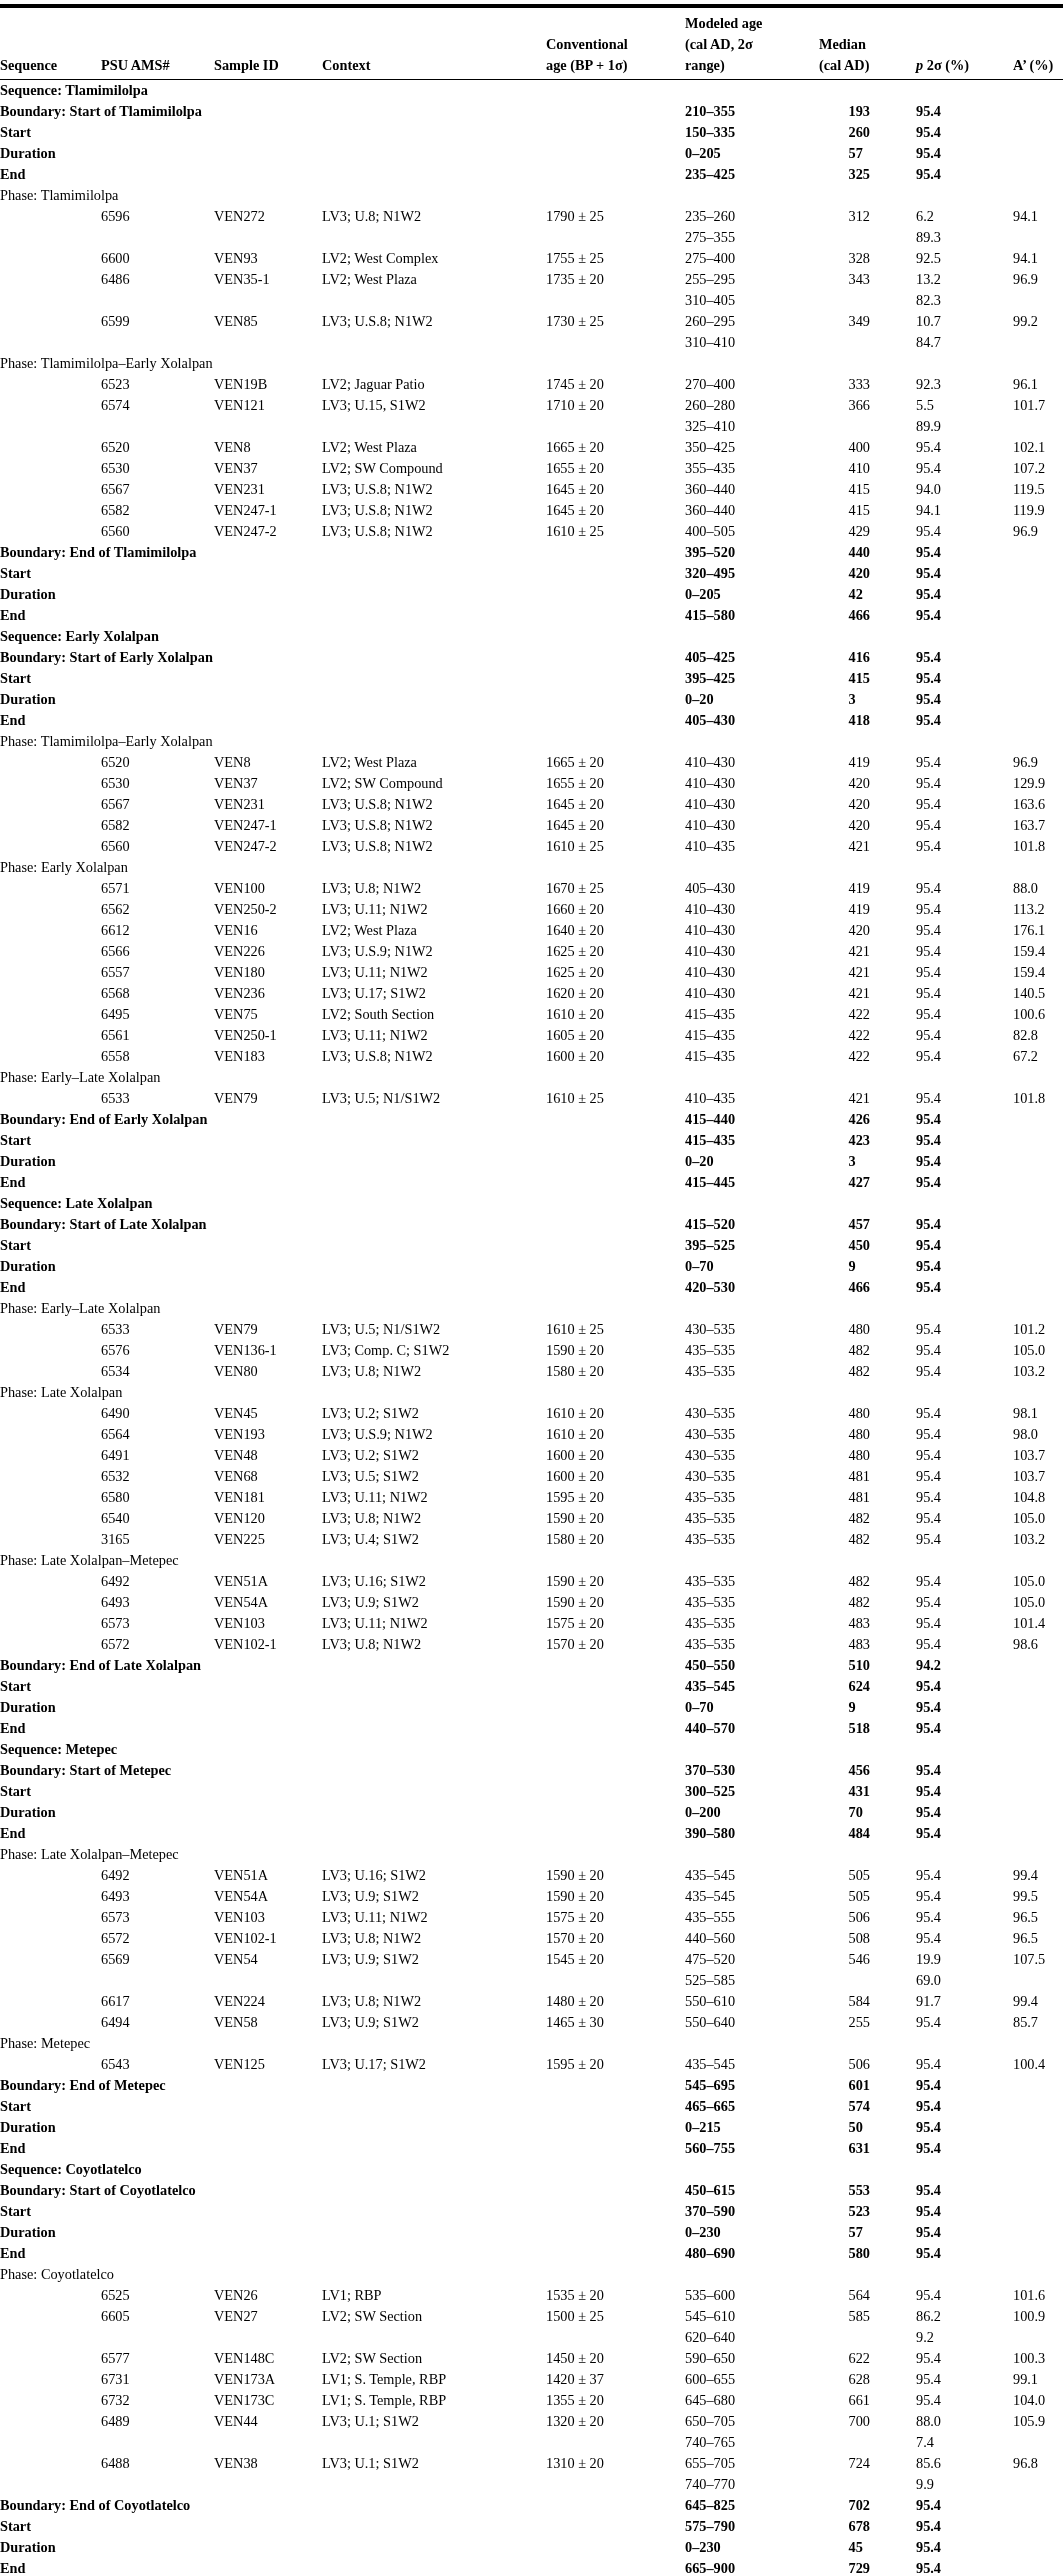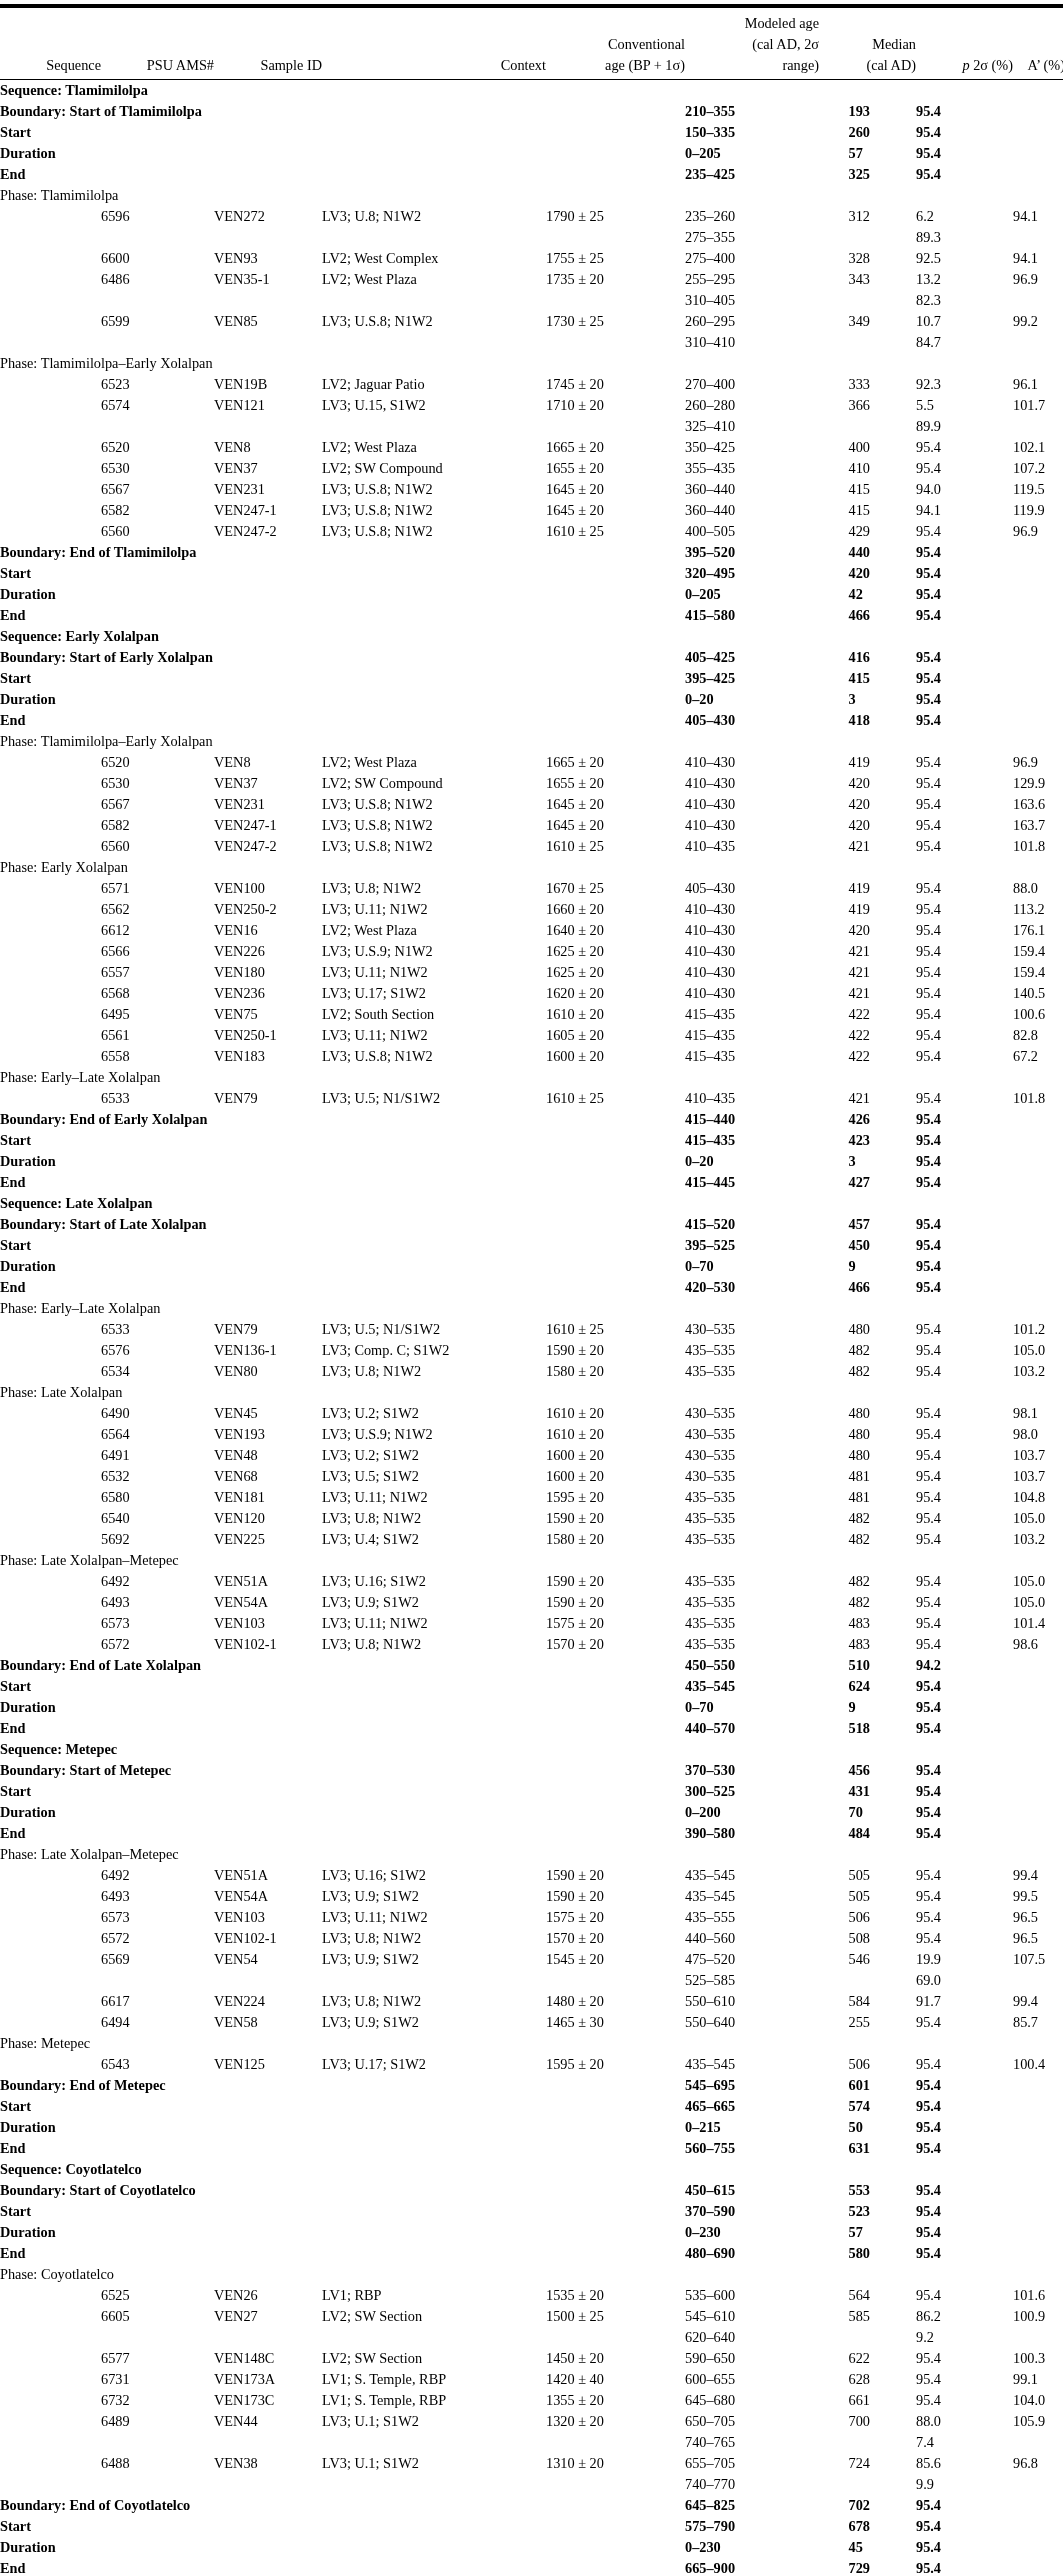--- a/index.html
+++ b/index.html
@@ -20,22 +20,22 @@
   }
   table.rc {
     width: 1063px;
     table-layout: fixed;
     border-collapse: collapse;
     border-top: 4.3px solid #000000;
     border-bottom: 1.7px solid #000000;
   }
   thead tr { border-bottom: 1.7px solid #000000; }
   th {
-    font-weight: normal;
-    text-align: right;
+    font-weight: bold;
+    text-align: left;
     vertical-align: bottom;
     white-space: pre-line;
     height: 66px;
     line-height: 21px;
     padding: 1.7px 0 3.5px 0;
     overflow: visible;
   }
   th i { font-style: italic; }
   tbody tr { height: 21px; }
   td {
@@ -678,21 +678,21 @@
           <td class="sample">VEN120</td>
           <td class="context">LV3; U.8; N1W2</td>
           <td class="conv">1590 ± 20</td>
           <td class="modeled">435–535</td>
           <td class="median">482</td>
           <td class="p">95.4</td>
           <td class="a">105.0</td>
         </tr>
         <tr class="data">
           <td class="seqcol"></td>
-          <td class="ams">5692</td>
+          <td class="ams">3165</td>
           <td class="sample">VEN225</td>
           <td class="context">LV3; U.4; S1W2</td>
           <td class="conv">1580 ± 20</td>
           <td class="modeled">435–535</td>
           <td class="median">482</td>
           <td class="p">95.4</td>
           <td class="a">103.2</td>
         </tr>
         <tr class="phase">
           <td class="label" colspan="9">Phase: Late Xolalpan–Metepec</td>
@@ -1009,21 +1009,21 @@
           <td class="modeled">590–650</td>
           <td class="median">622</td>
           <td class="p">95.4</td>
           <td class="a">100.3</td>
         </tr>
         <tr class="data">
           <td class="seqcol"></td>
           <td class="ams">6731</td>
           <td class="sample">VEN173A</td>
           <td class="context">LV1; S. Temple, RBP</td>
-          <td class="conv">1420 ± 40</td>
+          <td class="conv">1420 ± 37</td>
           <td class="modeled">600–655</td>
           <td class="median">628</td>
           <td class="p">95.4</td>
           <td class="a">99.1</td>
         </tr>
         <tr class="data">
           <td class="seqcol"></td>
           <td class="ams">6732</td>
           <td class="sample">VEN173C</td>
           <td class="context">LV1; S. Temple, RBP</td>

